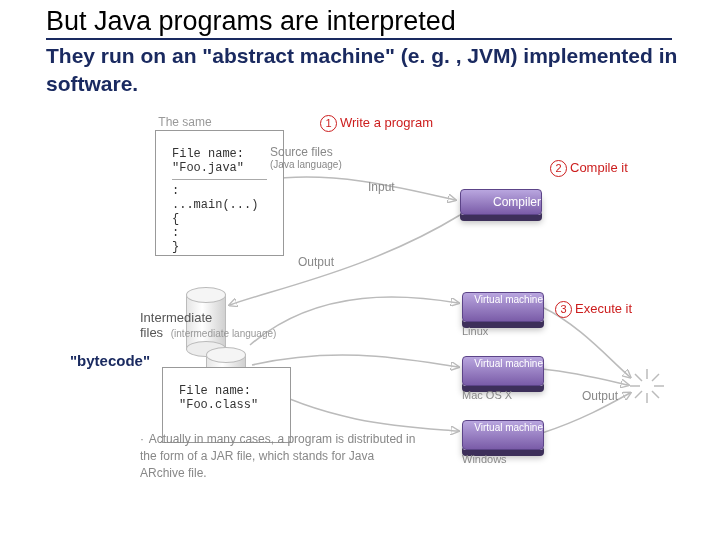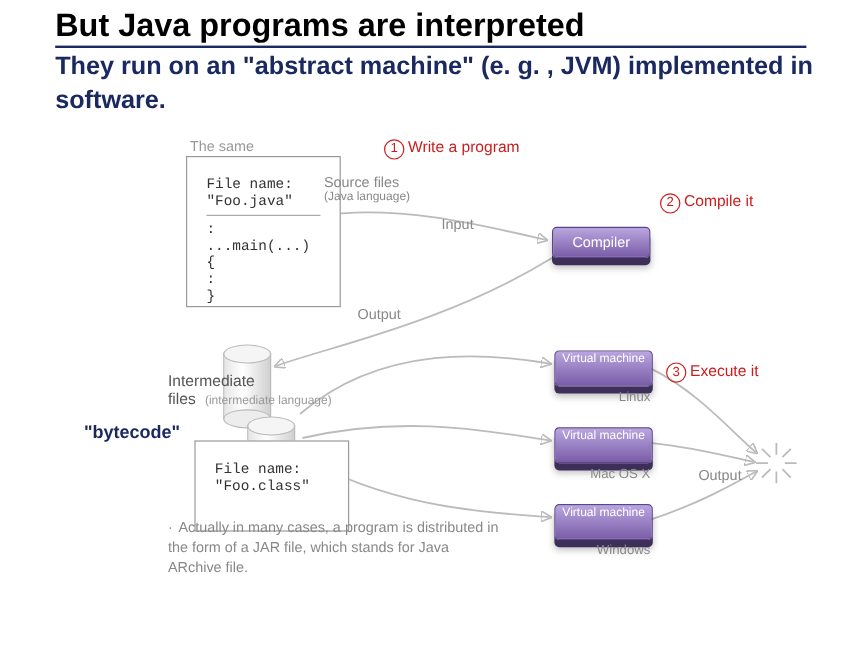--- a/index.html
+++ b/index.html
@@ -1,17 +1,17 @@
 <!DOCTYPE html>
 <html><head>
 <meta charset="utf-8">
 <style>
   html,body{margin:0;padding:0;width:720px;height:540px;background:#fff;font-family:Arial,Helvetica,sans-serif;color:#000;overflow:hidden}
   .slide{position:relative;width:720px;height:540px}
-  .title{position:absolute;left:46px;top:6px;font-size:27px;font-weight:bold;color:#000}
+  .title{position:absolute;left:46px;top:6px;font-size:27px;font-weight:normal;color:#000}
   .ul{position:absolute;left:46px;top:38px;width:626px;height:2px;background:#1a2a60}
   .sub{position:absolute;left:46px;top:42px;font-size:21px;font-weight:bold;color:#1a2a60;line-height:1.35}
   .bytecode{position:absolute;left:70px;top:352px;font-size:15px;color:#1a2a60;font-weight:bold}
   .srcurl{position:absolute;left:46px;top:516px;font-size:12px;color:#333}
 
   .diagram{position:absolute;left:150px;top:115px;width:530px;height:390px;font-family:Arial,sans-serif;font-size:11px;color:#555}
 
   
   .filebox{position:absolute;background:#fff;border:1px solid #999;padding:16px;font-family:"Courier New",monospace;font-size:12px;color:#333}
   .filebox hr{border:none;border-top:1px solid #aaa;margin:4px 0}
@@ -22,27 +22,27 @@
   .cyl{position:absolute;width:38px;height:70px}
   .cyl .body{position:absolute;left:0;top:7px;width:38px;height:56px;background:linear-gradient(90deg,#e6e6e6,#fff 40%,#d0d0d0);border:1px solid #bbb;border-top:none;border-bottom:none}
   .cyl .top{position:absolute;left:0;top:0;width:38px;height:14px;border:1px solid #bbb;border-radius:50%;background:#f5f5f5}
   .cyl .bot{position:absolute;left:0;bottom:0;width:38px;height:14px;border:1px solid #bbb;border-radius:50%;background:#ededed}
   .cylA{left:36px;top:172px}
   .cylB{left:56px;top:232px}
 
   
   .btn3d{position:absolute;width:80px;height:24px;border-radius:4px;
     background:linear-gradient(#b9a6df,#7a5ca8);
-    border:1px solid #5c4488;color:#fff;font-size:12px;text-align:center;line-height:24px;
+    border:1px solid #5c4488;color:#fff;font-size:12px;text-align:right;line-height:24px;
     box-shadow:0 6px 0 #3d2f5a, 0 8px 6px rgba(0,0,0,.25)}
   .compileBtn{left:310px;top:74px}
   .vmBtn1{left:312px;top:177px}
   .vmBtn2{left:312px;top:241px}
   .vmBtn3{left:312px;top:305px}
-  .osLbl{position:absolute;font-size:11px;color:#888;width:80px;text-align:right}
+  .osLbl{position:absolute;font-size:11px;color:#888;width:80px;text-align:left}
   .os1{left:312px;top:210px}
   .os2{left:312px;top:274px}
   .os3{left:312px;top:338px}
 
   
   .stepLbl{position:absolute;color:#cc1d1d;font-size:13px}
   .circ{display:inline-block;width:15px;height:15px;border:1px solid #cc1d1d;border-radius:50%;text-align:center;line-height:15px;font-size:11px;margin-right:3px}
   .st1{left:170px;top:0}
   .st2{left:400px;top:45px}
   .st3{left:405px;top:186px}

